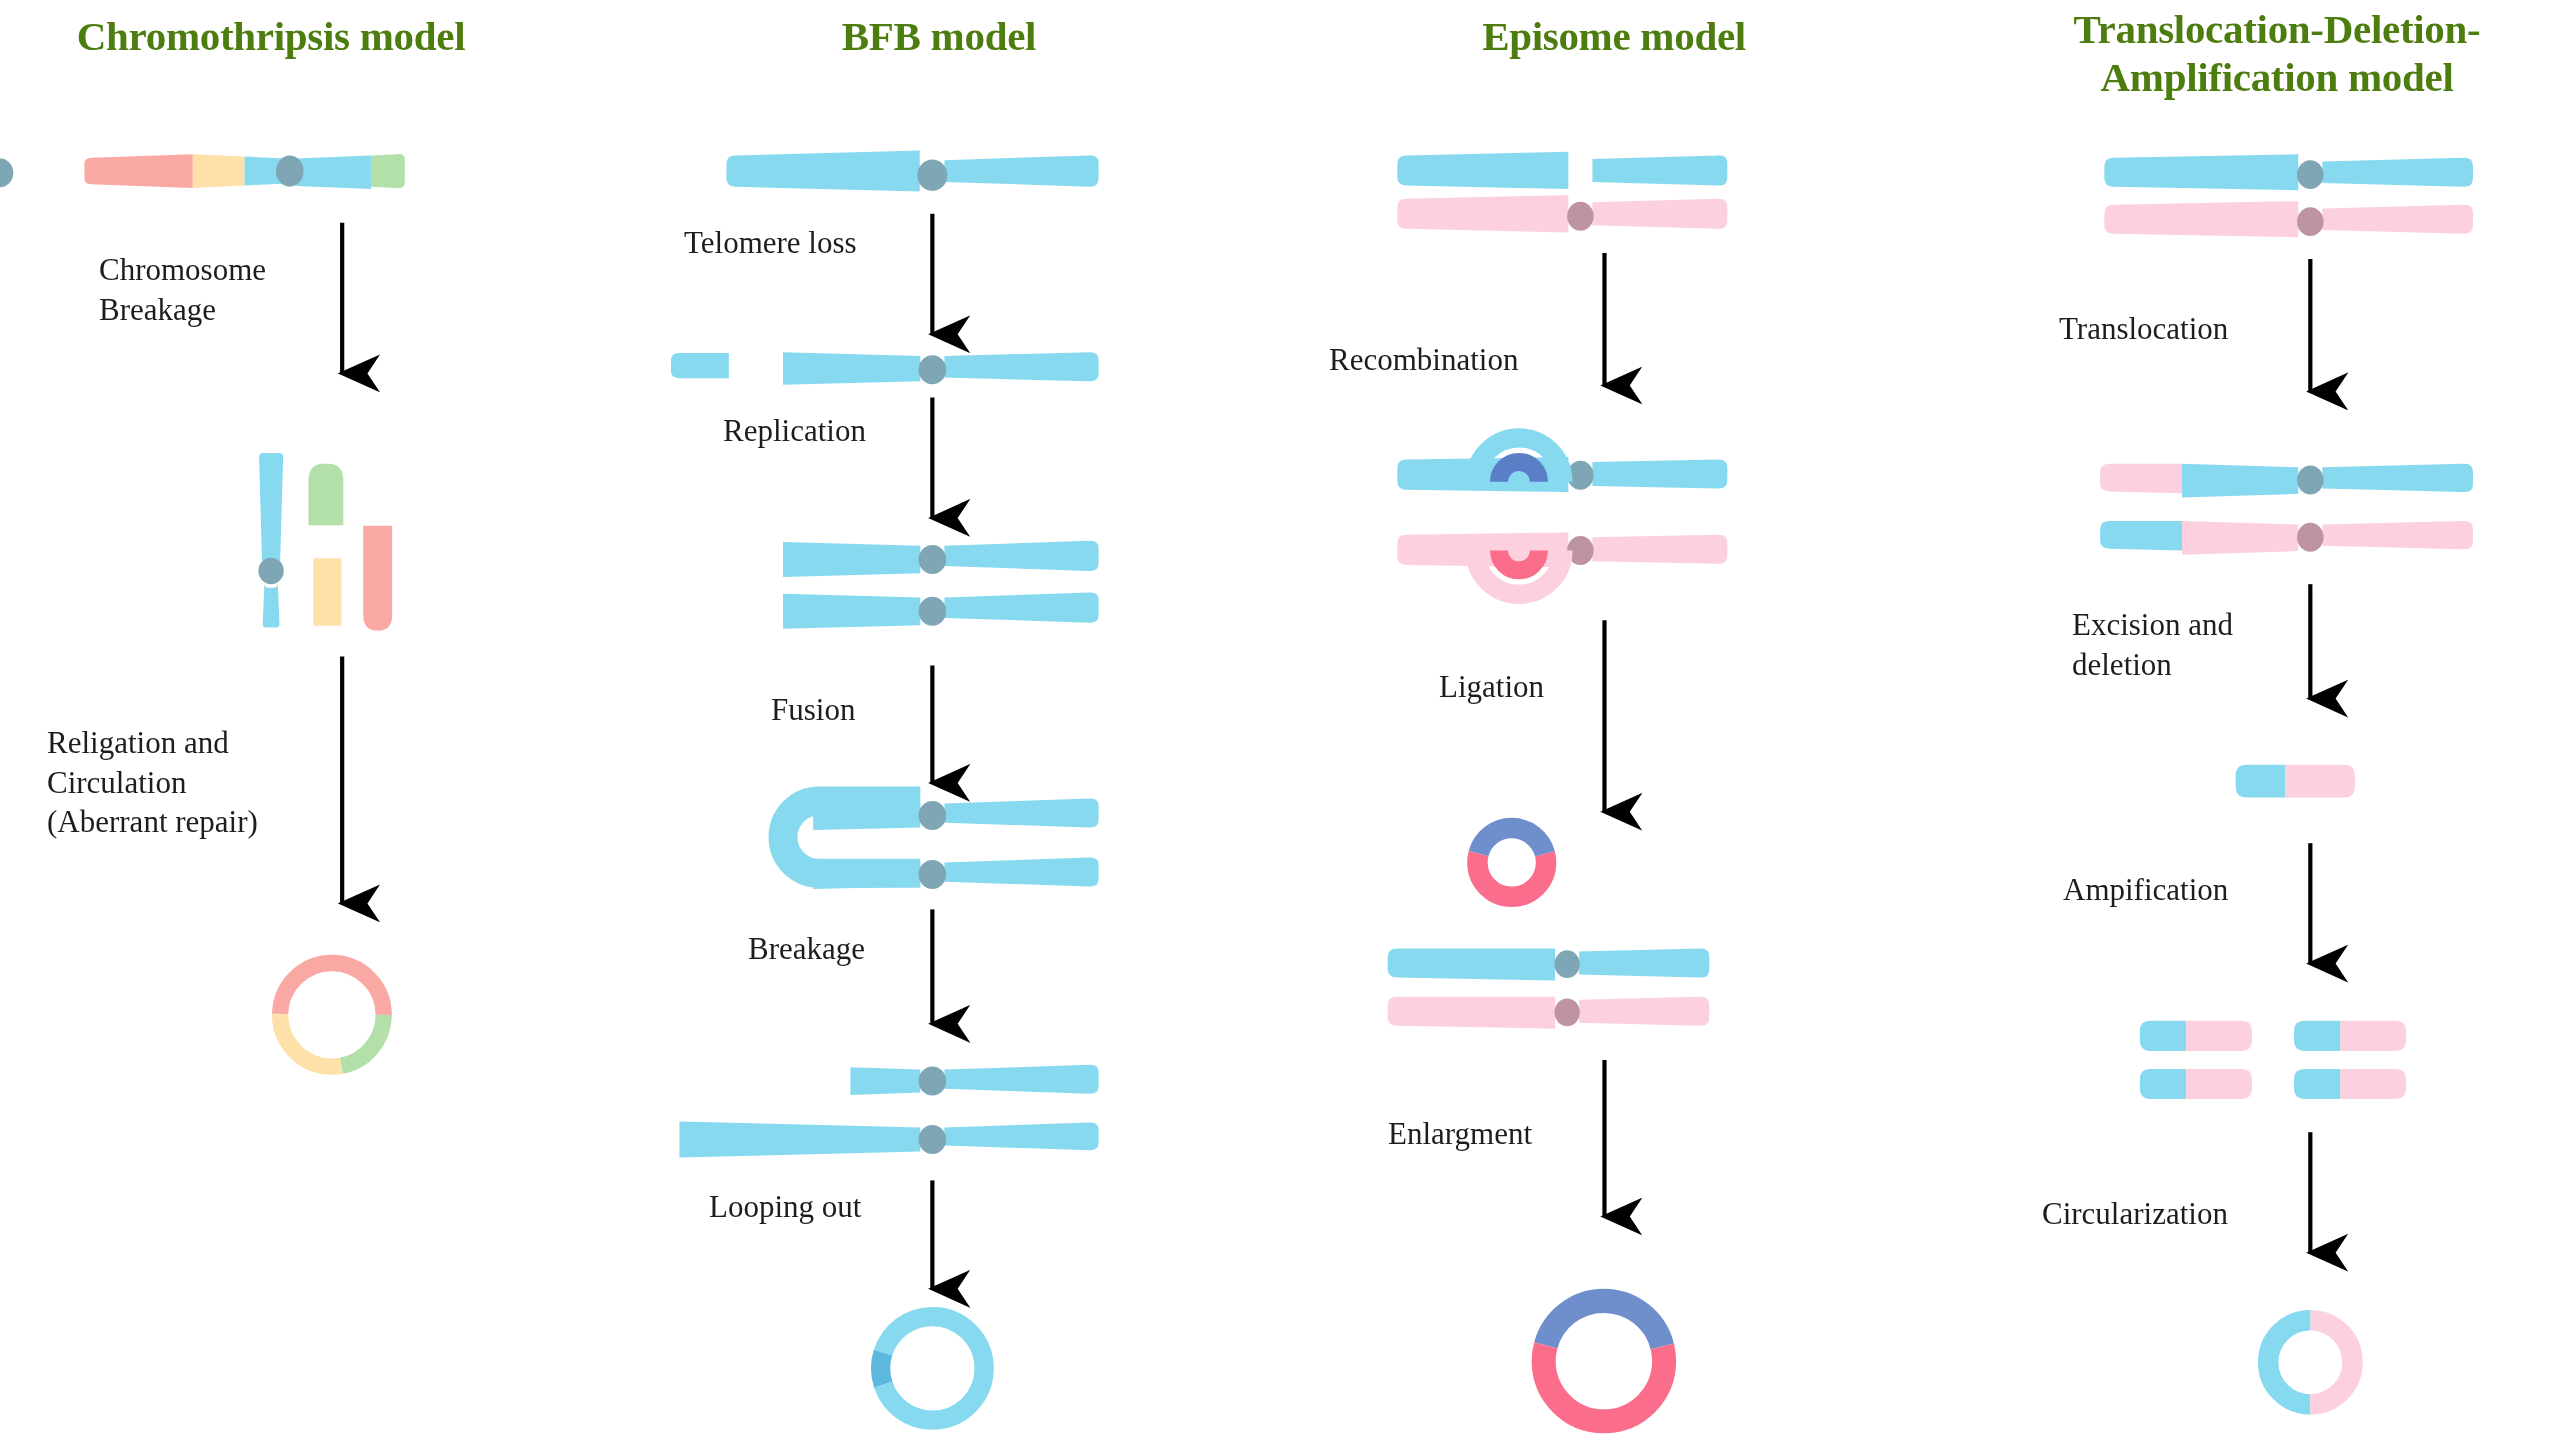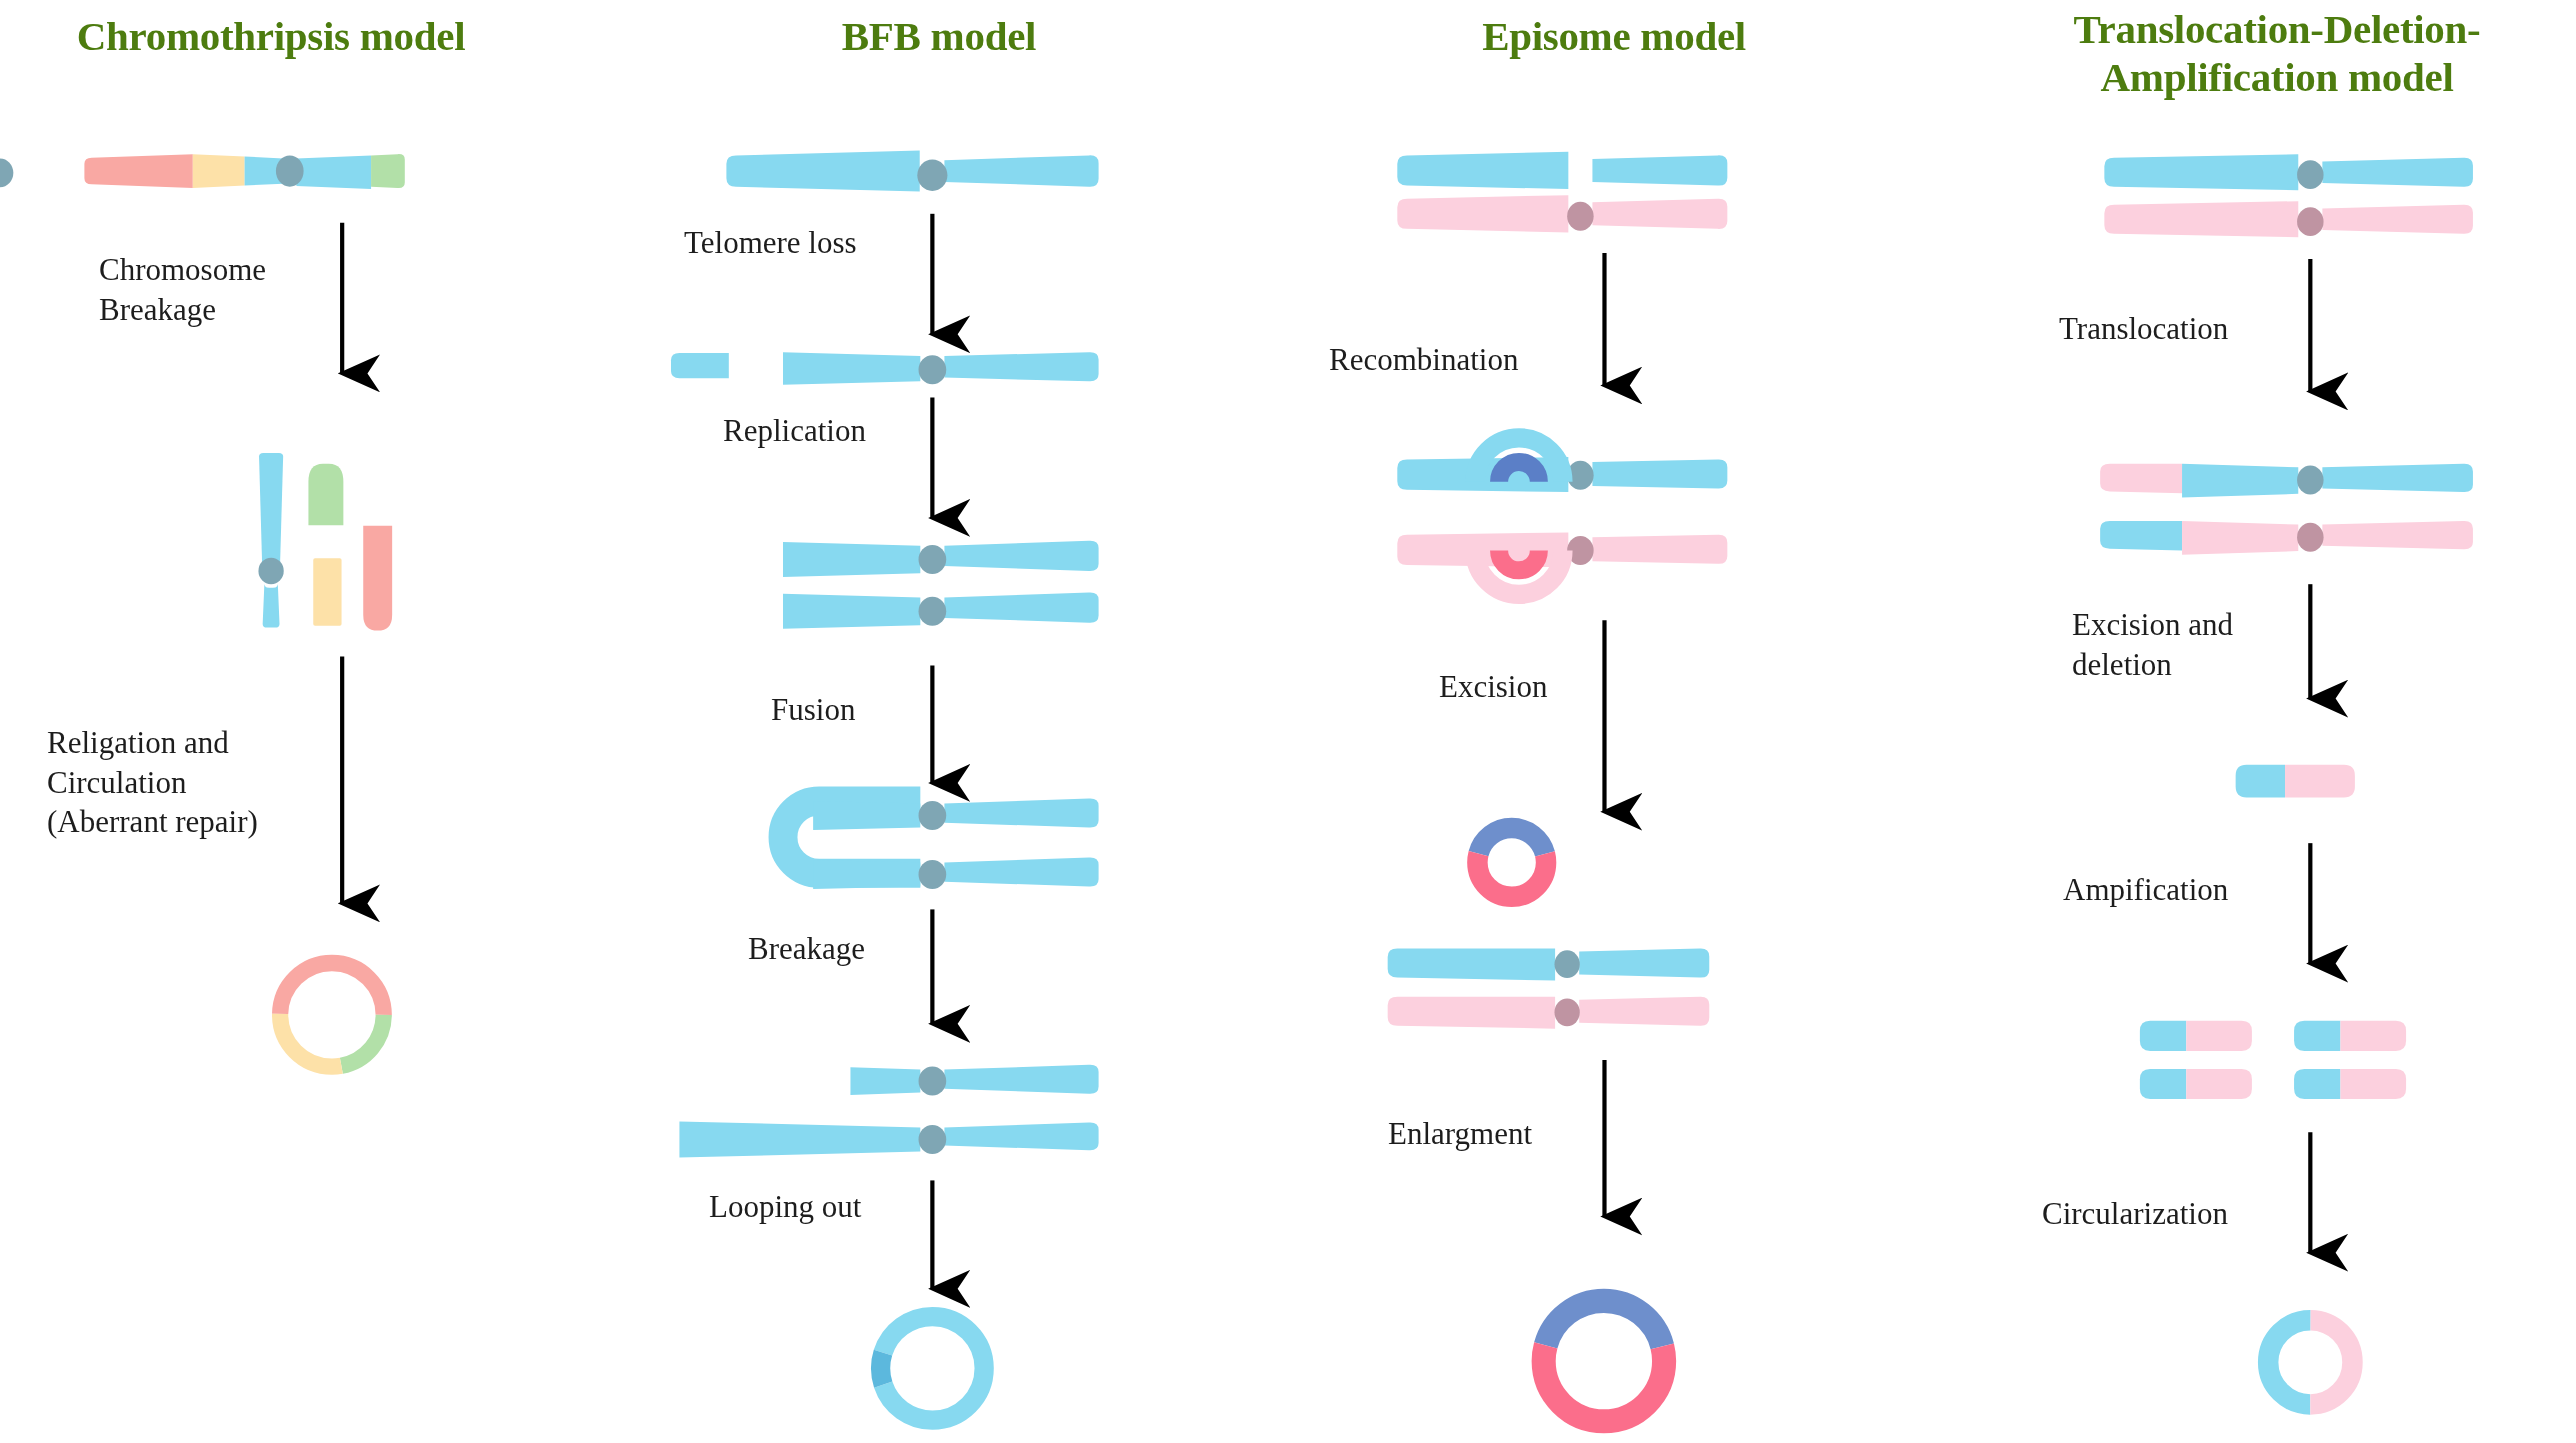--- a/index.html
+++ b/index.html
@@ -58,21 +58,21 @@
   <div class="step-label" style="left:723px;top:411px;width:241px;">Replication</div>
 
   <div class="step-label" style="left:771px;top:690px;width:181px;">Fusion</div>
 
   <div class="step-label" style="left:748px;top:929px;width:205px;">Breakage</div>
 
   <div class="step-label" style="left:709px;top:1187px;width:241px;">Looping out</div>
 
   <div class="step-label" style="left:1329px;top:316px;width:283px;margin-top:24px;">Recombination</div>
 
-  <div class="step-label" style="left:1439px;top:667px;width:199px;">Excision</div>
+  <div class="step-label" style="left:1439px;top:667px;width:199px;">Ligation</div>
 
   <div class="step-label" style="left:1388px;top:1114px;width:241px;">Enlargment</div>
 
   <div class="step-label" style="left:2059px;top:309px;width:253px;">Translocation</div>
 
   <div class="step-label" style="left:2072px;top:605px;width:241px;">Excision and
 deletion</div>
 
   <div class="step-label" style="left:2063px;top:870px;width:253px;">Ampification</div>
 

